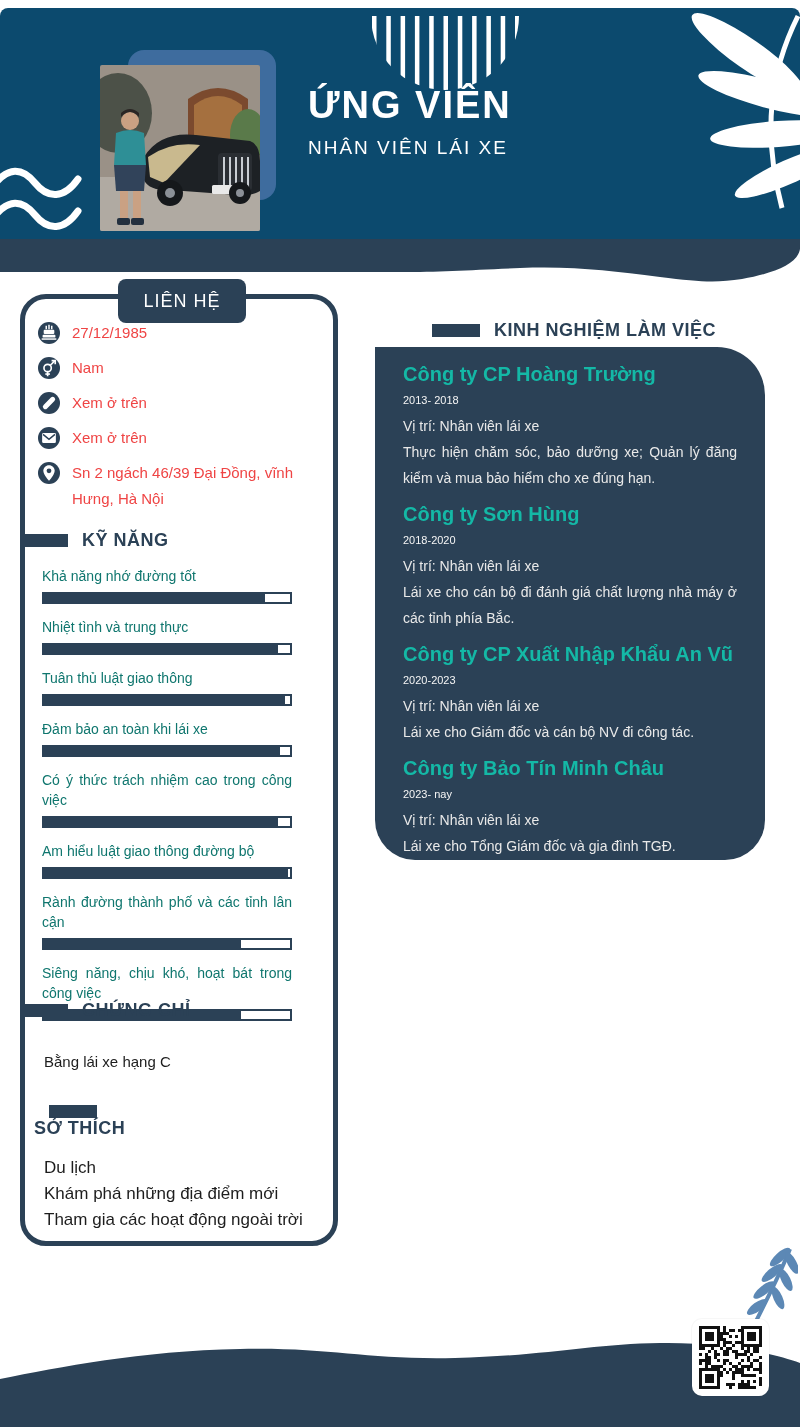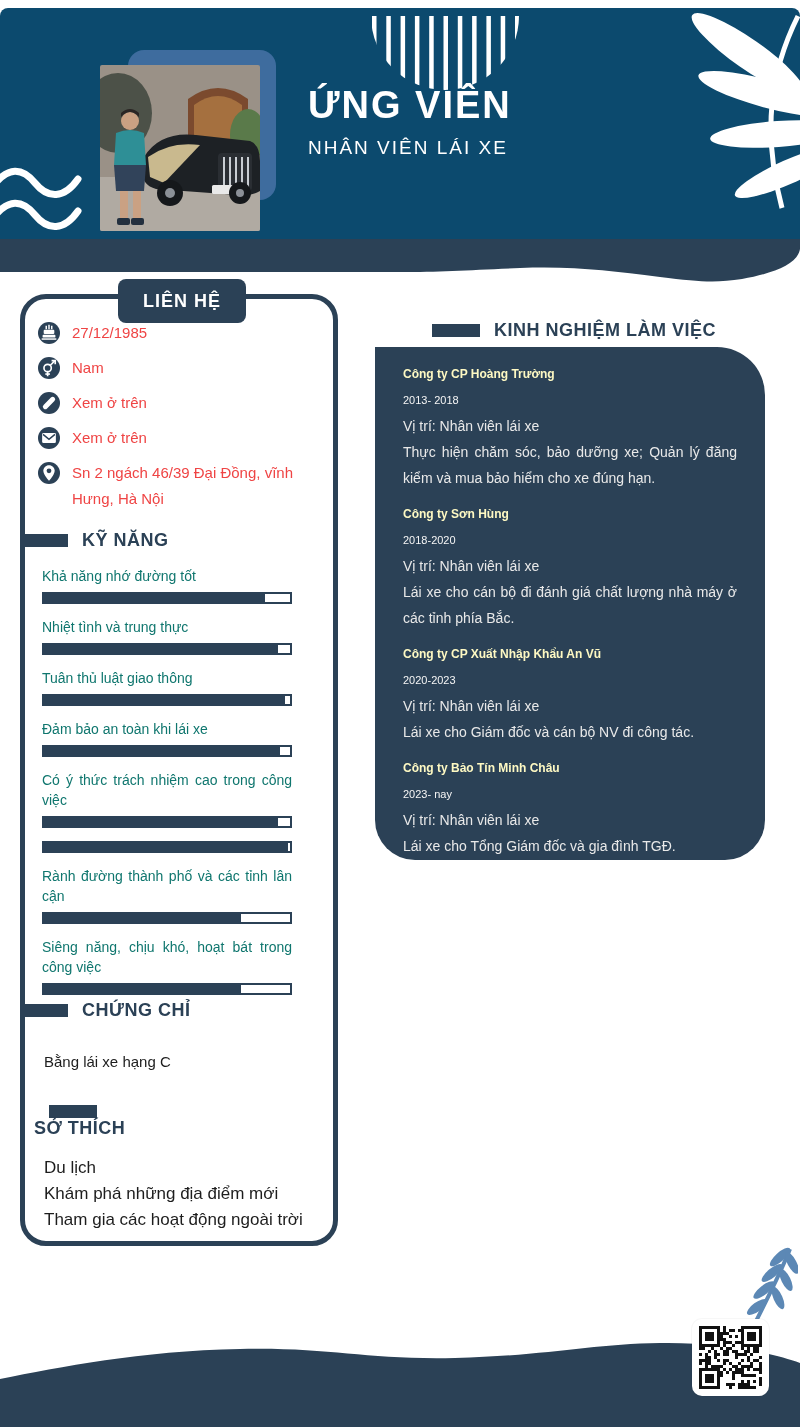--- a/index.html
+++ b/index.html
@@ -12,41 +12,41 @@
   .leaf-top{position:absolute;right:0;top:4px;}
   .waves-left{position:absolute;left:0;top:155px;}
   .photo-frame{position:absolute;left:128px;top:42px;width:148px;height:150px;background:#3e6c9e;border-radius:16px;}
   .photo{position:absolute;left:100px;top:57px;width:160px;height:166px;border-radius:2px;overflow:hidden;}
   .title-block{position:absolute;left:308px;top:76px;color:#fff;}
   .title-block h1{margin:0;font-size:38px;font-weight:bold;letter-spacing:2px;}
   .title-block .subtitle{margin-top:10px;font-size:19px;letter-spacing:2px;}
   
   .contact-box{position:absolute;left:20px;top:294px;width:318px;height:952px;border:5px solid #2b4156;border-radius:26px;background:#fff;box-sizing:border-box;}
   .contact-pill{position:absolute;left:118px;top:279px;width:128px;height:44px;background:#2b4156;border-radius:8px;
-                display:flex;align-items:center;justify-content:center;color:#fff;font-size:18px;font-weight:bold;letter-spacing:1px;}
+                display:flex;align-items:center;justify-content:center;color:#fff;font-size:18px;font-weight:normal;letter-spacing:1px;}
   .contact-list{position:absolute;left:38px;top:320px;width:272px;}
   .contact-row{display:flex;margin-bottom:9px;}
   .cicon{flex:0 0 22px;width:22px;height:22px;border-radius:50%;background:#2b4156;margin-right:12px;margin-top:2px;}
   .ctext{font-size:15px;line-height:26px;color:#ef4444;}
   .section-h{position:absolute;display:flex;align-items:center;}
   .section-bar{width:48px;height:13px;background:#2b4156;}
   .section-title{margin-left:14px;font-size:18px;font-weight:bold;color:#2b4156;letter-spacing:.5px;}
   .skills{position:absolute;left:42px;top:566px;width:250px;}
   .skill{margin-bottom:13px;}
   .skill-label{font-size:14px;line-height:20px;color:#0f766e;text-align:justify;}
   .skill-track{margin-top:6px;height:8px;border:2px solid #2b4156;background:#fff;}
   .skill-fill{height:100%;background:#2b4156;}
   .cert-item{position:absolute;left:44px;top:1053px;font-size:15px;color:#1d1d1d;}
   .hobby-list{position:absolute;left:44px;top:1155px;font-size:17px;line-height:26px;color:#1d1d1d;}
   
   .exp-head{left:432px;top:320px;}
   .exp-panel{position:absolute;left:375px;top:347px;width:390px;height:513px;background:#2b4156;
              border-radius:0 48px 40px 40px;box-sizing:border-box;padding:14px 28px;color:#fff;}
   .exp-entry{margin-bottom:10px;}
-  .exp-company{font-size:12px;font-weight:bold;line-height:26px;color:#fef9c3;}
+  .exp-company{font-size:20px;font-weight:bold;line-height:26px;color:#14b8a6;}
   .exp-period{font-size:11px;line-height:26px;color:#f5f5f5;}
   .exp-pos{font-size:14px;line-height:26px;color:#e9e9e9;}
   .exp-desc{font-size:14px;line-height:26px;color:#e9e9e9;text-align:justify;}
   
   .footer-wave{position:absolute;left:0;bottom:0;width:800px;height:90px;}
   .leaf-bottom{position:absolute;left:740px;top:1243px;}
   .qr-box{position:absolute;left:692px;top:1319px;width:77px;height:77px;background:#fff;border-radius:10px;
           display:flex;align-items:center;justify-content:center;box-shadow:0 0 0 1px rgba(0,0,0,.03);}
 </style>
 </head>
@@ -226,20 +226,21 @@
           <div class="skill-fill" style="width: 96%;"></div>
         </div>
     </div>
     <div class="skill">
       <div class="skill-label">Có ý thức trách nhiệm cao trong công việc</div>
       <div class="skill-track">
           <div class="skill-fill" style="width: 95%;"></div>
         </div>
     </div>
     <div class="skill">
+      <div class="skill-label">Am hiểu luật giao thông đường bộ</div>
       <div class="skill-track">
           <div class="skill-fill" style="width: 99%;"></div>
         </div>
     </div>
     <div class="skill">
       <div class="skill-label">Rành đường thành phố và các tỉnh lân cận</div>
       <div class="skill-track">
           <div class="skill-fill" style="width: 80%;"></div>
         </div>
     </div>

